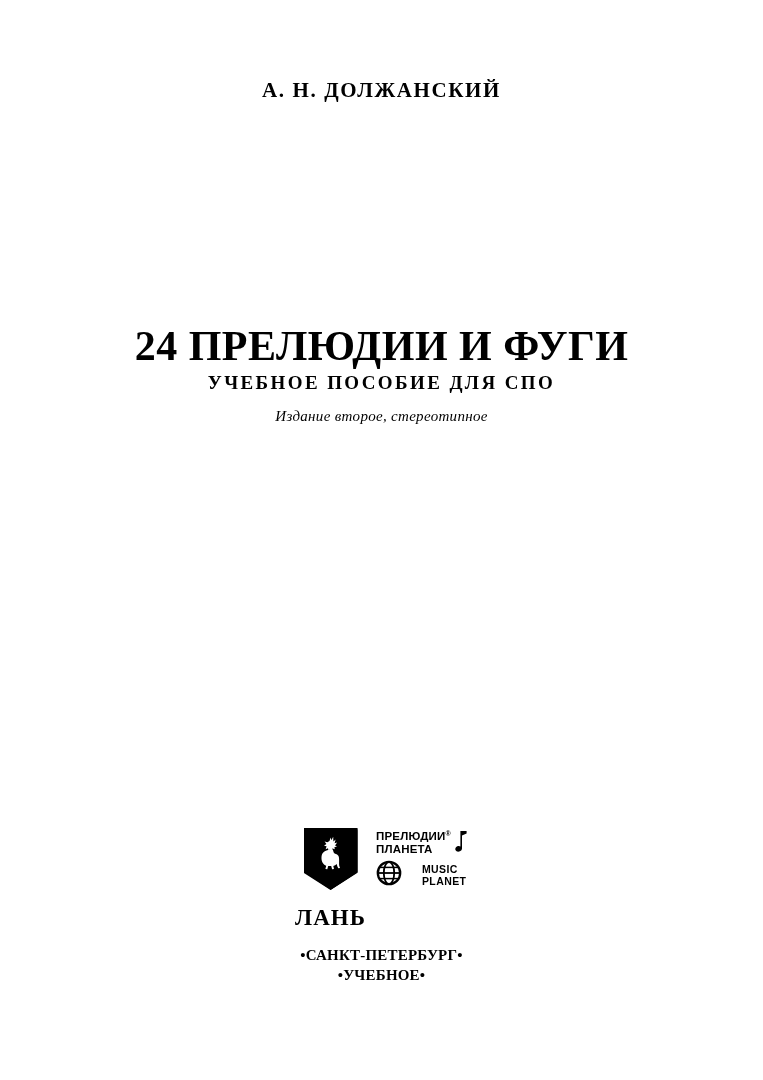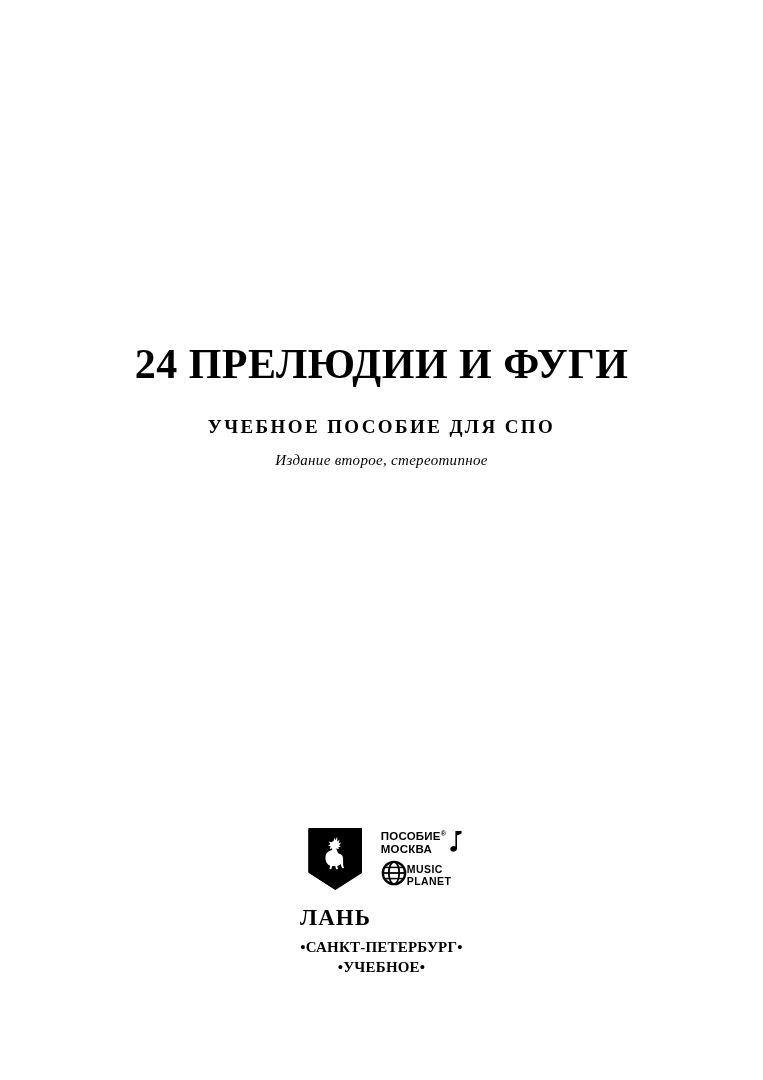--- a/index.html
+++ b/index.html
@@ -34,35 +34,35 @@
     font-family: "Liberation Serif", serif;
     font-weight: bold;
     font-size: 21px;
     letter-spacing: 1.6px;
     color: #000;
   }
 
   
   .title-block {
     position: absolute;
-    top: 338px;
+    top: 320px;
     left: 0;
     right: 0;
     text-align: center;
   }
   .title-line {
     font-family: "Liberation Serif", serif;
     font-weight: bold;
     font-size: 42px;
     line-height: 1.24;
     letter-spacing: 0.5px;
     white-space: nowrap;
   }
   .subtitle {
-    margin-top: 26px;
+    margin-top: 0;
     font-family: "Liberation Serif", serif;
     font-weight: bold;
     font-size: 19px;
     letter-spacing: 2.4px;
   }
   .edition {
     margin-top: 14px;
     font-family: Liberation Serif, serif;
     font-style: italic;
     font-size: 15px;
@@ -127,47 +127,48 @@
     position: relative;
   }
   .pm-reg {
     font-size: 7px;
     vertical-align: super;
   }
   .pm-bottom-row {
     display: flex;
     flex-direction: row;
     align-items: center;
-    gap: 0;
+    gap: 20px;
     margin-top: 1px;
   }
   .pm-en {
     font-family: "Liberation Sans", sans-serif;
     font-weight: bold;
     font-size: 10.5px;
     line-height: 1.15;
     letter-spacing: 0.4px;
   }
 
   
   .cities {
-    margin-top: 8px;
+    margin-top: 16px;
     text-align: center;
     font-family: "Liberation Serif", serif;
     font-weight: bold;
     font-size: 15px;
     line-height: 1.35;
     letter-spacing: 0.2px;
   }
 </style>
 </head>
 <body>
 
 <div class="page">
 
+  <div class="author">А. Н. ДОЛЖАНСКИЙ</div>
 
   <div class="title-block">
     <div class="title-line">24 ПРЕЛЮДИИ И ФУГИ</div>
     <div class="subtitle">УЧЕБНОЕ ПОСОБИЕ ДЛЯ СПО</div>
     <div class="edition">Издание второе, стереотипное</div>
   </div>
 
   <div class="logo-block">
     <div class="logo-row">
 
@@ -194,22 +195,22 @@
             </g>
           </svg>
         </span>
         <span class="lan-word">ЛАНЬ</span>
       </div>
 
       <div class="pm-mark">
         <div class="pm-top">
           <div style="display:flex;align-items:flex-start;">
             <div>
-              <div>ПОСОБИЕ</div>
-              <div>МОСКВА</div>
+              <div>ПРЕЛЮДИИ</div>
+              <div>ПЛАНЕТА</div>
             </div>
             <span class="pm-reg">®</span>
             <span style="margin-left:1px;">
               <svg width="16" height="26" viewBox="0 0 16 26" aria-hidden="true">
                 <path d="M8.4 1 L8.4 16.5 C7.6 15.9 6.4 15.8 5.3 16.3
                          C3.6 17.1 2.8 18.9 3.6 20.3 C4.3 21.7 6.2 22.1 7.9 21.3
                          C9.2 20.7 10.0 19.5 10.0 18.4 L10.0 5.6
                          L14.6 3.6 L14.6 1.0 Z" fill="#000"></path>
               </svg>
             </span>

